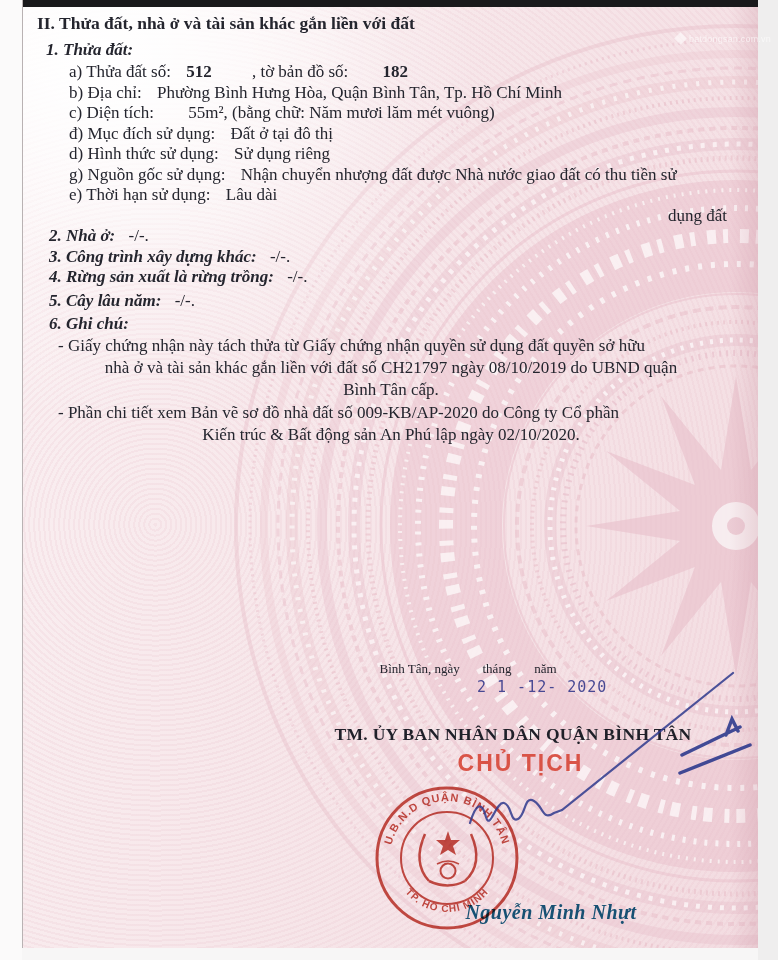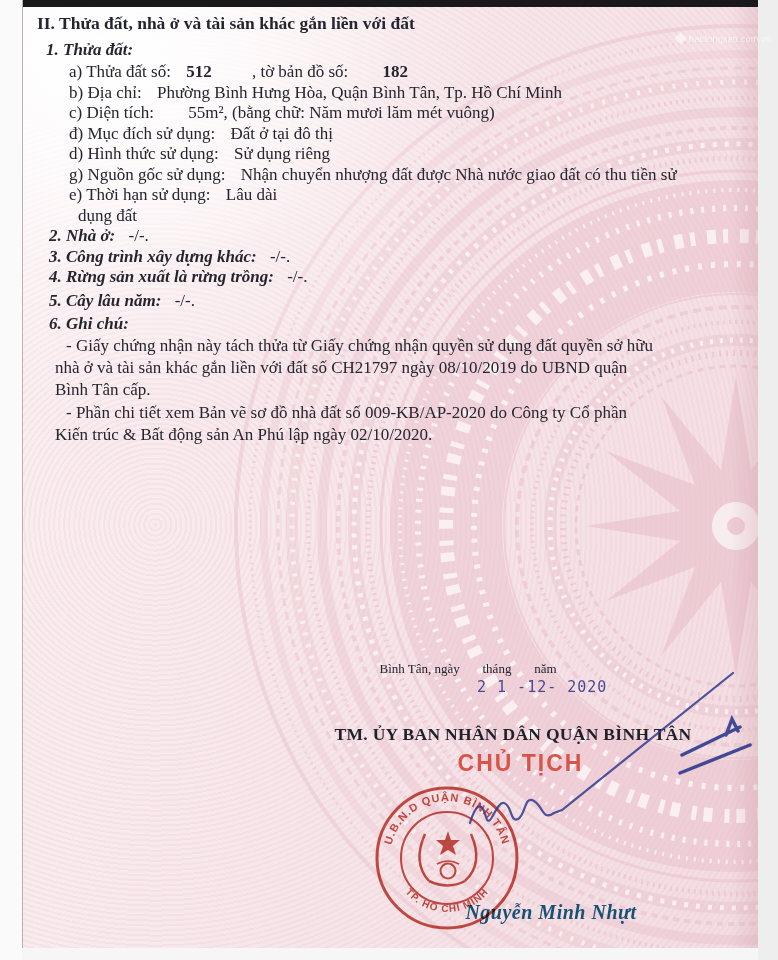--- a/index.html
+++ b/index.html
@@ -38,28 +38,28 @@
     font-size:17px;line-height:20.5px;}
   .line{white-space:nowrap;}
   .title{font-weight:bold;font-size:17.5px;margin-bottom:6px;}
   .h1{font-weight:bold;font-style:italic;margin-left:9px;margin-bottom:2px;}
   .prow{margin-left:32px;}
   .prow .lbl{}
   .prow .val{margin-left:11px;}
   .prow .val.b{font-weight:bold;}
   .prow .ml30{margin-left:30px;}
   .prow .ml36{margin-left:36px;}
-  .cont{margin-left:41px;}
+  .cont{margin-left:41px;text-align:right;}
   .nrow{margin-left:12px;}
   .nrow .lbl{font-weight:bold;font-style:italic;}
   .nrow .val{margin-left:9px;}
   .mt3{margin-top:3px;}
   .note{margin-left:26px;line-height:22.4px;}
-  .note.first{margin-left:29px;}
-  .note.cont2{margin-left:18px;}
+  .note.first{margin-left:21px;}
+  .note.cont2{margin-left:18px;text-align:center;}
 
   .stamp-date{position:absolute;left:477px;top:678px;color:#3b3e8e;opacity:.92;
     font-family:"DejaVu Sans Mono",monospace;font-weight:normal;font-size:15px;letter-spacing:1px;}
   .place-line{position:absolute;left:348px;top:661px;width:240px;text-align:center;
     color:#24252e;font-size:13px;white-space:pre;}
   .authority{position:absolute;left:322px;top:724px;width:382px;text-align:center;
     color:#1f2029;font-weight:bold;font-size:17.5px;white-space:nowrap;letter-spacing:.3px;}
   .chutich{position:absolute;left:443px;top:750px;width:155px;text-align:center;
     color:#d8493b;font-family:"Liberation Sans",sans-serif;font-weight:bold;
     font-size:23px;letter-spacing:2px;opacity:.92;}

